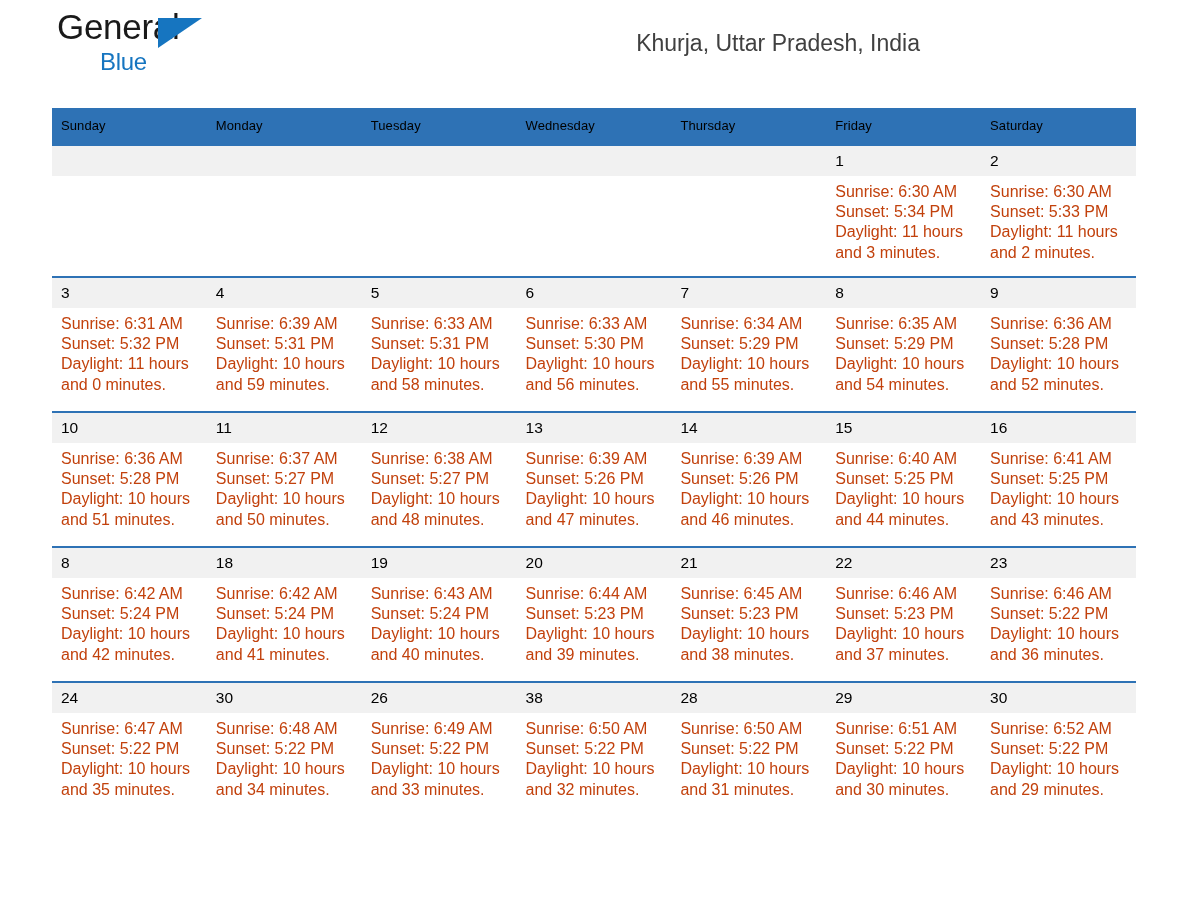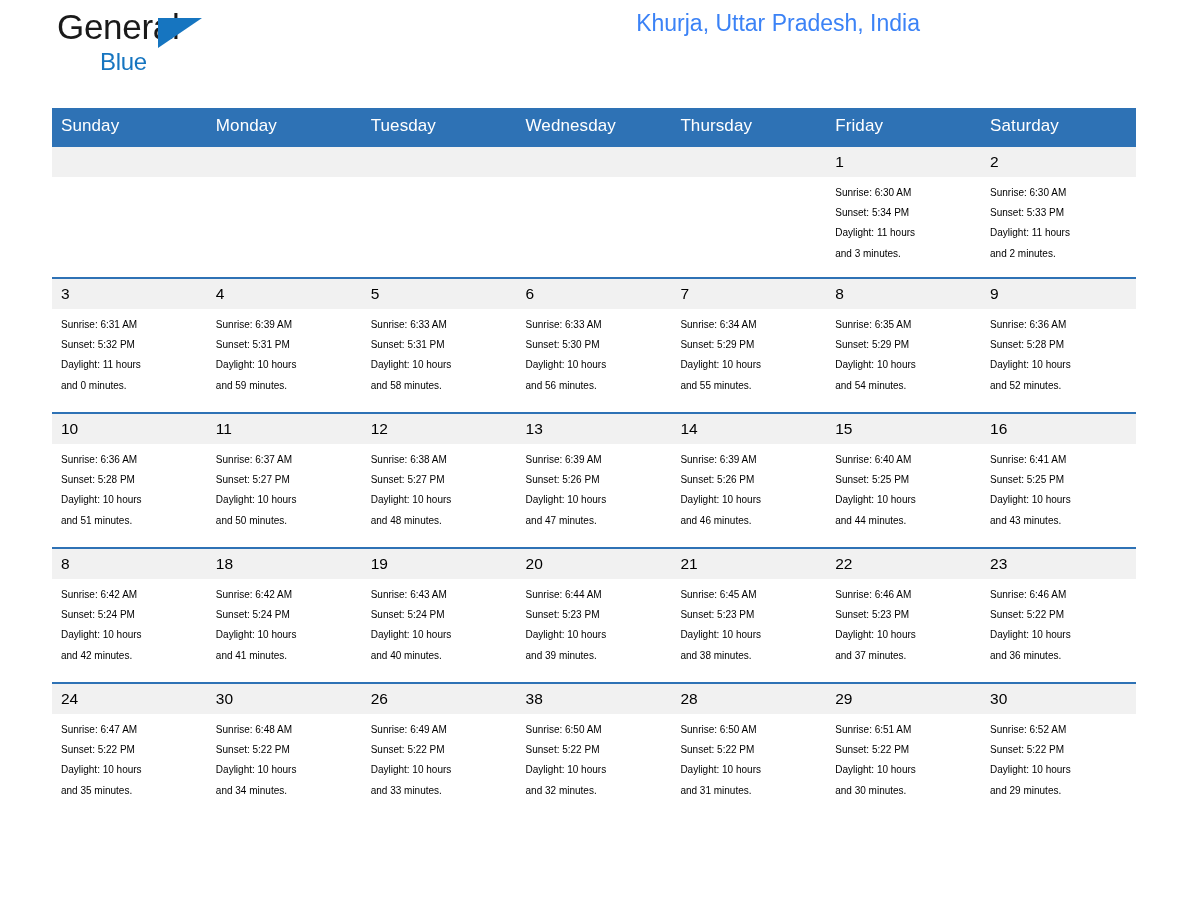--- a/index.html
+++ b/index.html
@@ -70,39 +70,39 @@
     font-size: 38px;
     line-height: 46px;
     color: #111111;
     white-space: nowrap;
     font-weight: normal;
     margin: 6px 0 0 0;
   }
   .cal-subtitle {
     font-size: 23px;
     line-height: 30px;
-    color: #3b82f6;
+    color: #404040;
     white-space: nowrap;
-    margin-top: 8px;
+    margin-top: 28px;
   }
 
   
   .cal-wrap {
     margin: 0 52px;
   }
   table.cal {
     width: 1084px;
     border-collapse: collapse;
     table-layout: fixed;
   }
   table.cal th {
     background: #2e72b5;
-    color: #ffffff;
+    color: #000000;
     font-weight: normal;
-    font-size: 17px;
+    font-size: 13px;
     text-align: left;
     padding: 8px 0 9px 9px;
     height: 19px;
     vertical-align: middle;
     letter-spacing: 0.1px;
   }
   table.cal td {
     vertical-align: top;
     padding: 0;
     border-top: 2px solid #2e72b5;
@@ -120,23 +120,23 @@
     line-height: 18px;
     padding: 6px 0 6px 9px;
     color: #000000;
     min-height: 18px;
   }
   .daynum.empty {
     color: transparent;
   }
   .info {
     padding: 6px 8px 0 9px;
-    font-size: 10px;
+    font-size: 16px;
     line-height: 20.2px;
-    color: #000000;
+    color: #c2410c;
   }
   .info div {
     white-space: nowrap;
   }
 </style>
 </head>
 <body>
 
 <div class="page">
 

